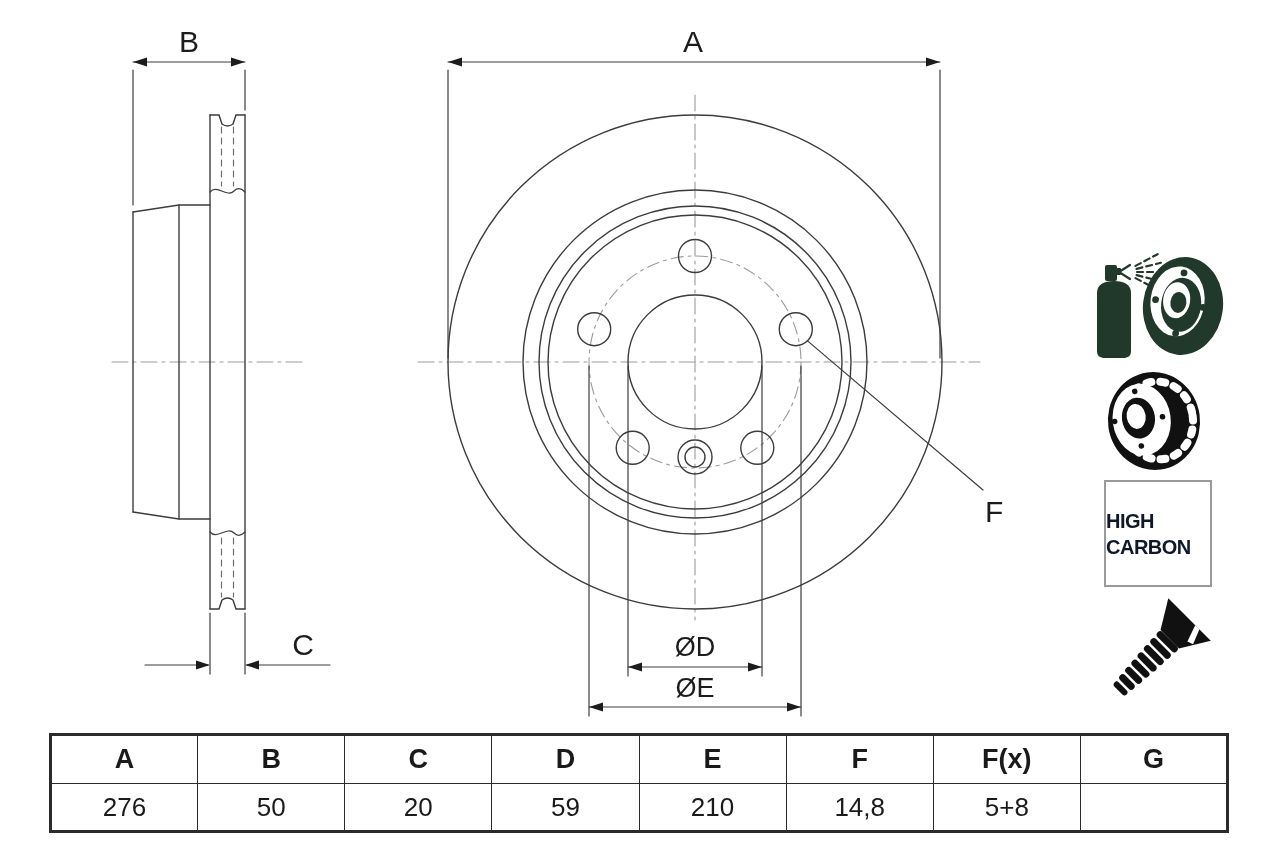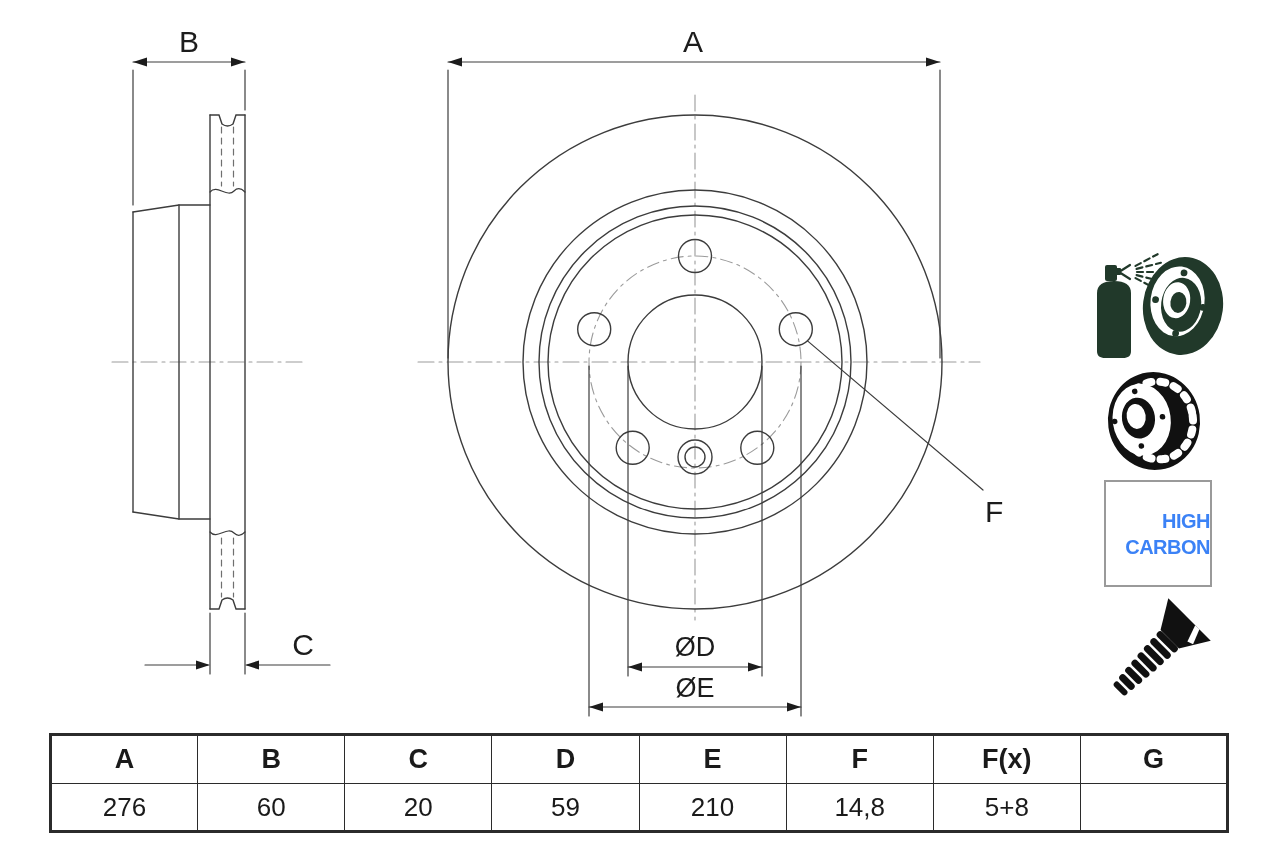--- a/index.html
+++ b/index.html
@@ -6,22 +6,22 @@
   body{
     width:1280px;height:853px;position:relative;background:#ffffff;
     font-family:"Liberation Sans", sans-serif;overflow:hidden;
   }
   svg text{fill:#1c1c1c;}
   .dim-label{font-size:30px;}
   .dia-label{font-size:27px;}
   #hc-badge{
     position:absolute;left:1104px;top:480px;width:104px;height:103px;
     border:2px solid #9a9a9a;background:#fff;
-    display:flex;flex-direction:column;align-items:flex-end;justify-content:center;
-    font-weight:bold;font-size:20px;line-height:26px;color:#3b82f6;
+    display:flex;flex-direction:column;align-items:flex-start;justify-content:center;
+    font-weight:bold;font-size:20px;line-height:26px;color:#0f172a;
     letter-spacing:-0.5px;
   }
   #spec-table{
     position:absolute;left:49px;top:733px;width:1180px;height:95px;
     border-collapse:collapse;table-layout:fixed;
   }
   #spec-table td{
     border:1.6px solid #2b2b2b;text-align:center;vertical-align:middle;
     color:#1a1a1a;padding:0;
   }
@@ -210,21 +210,21 @@
     <td>B</td>
     <td>C</td>
     <td>D</td>
     <td>E</td>
     <td>F</td>
     <td>F(x)</td>
     <td>G</td>
   </tr>
   <tr class="val">
     <td>276</td>
-    <td>60</td>
+    <td>50</td>
     <td>20</td>
     <td>59</td>
     <td>210</td>
     <td>14,8</td>
     <td>5+8</td>
     <td></td>
   </tr>
 </tbody>
   </table>
 

